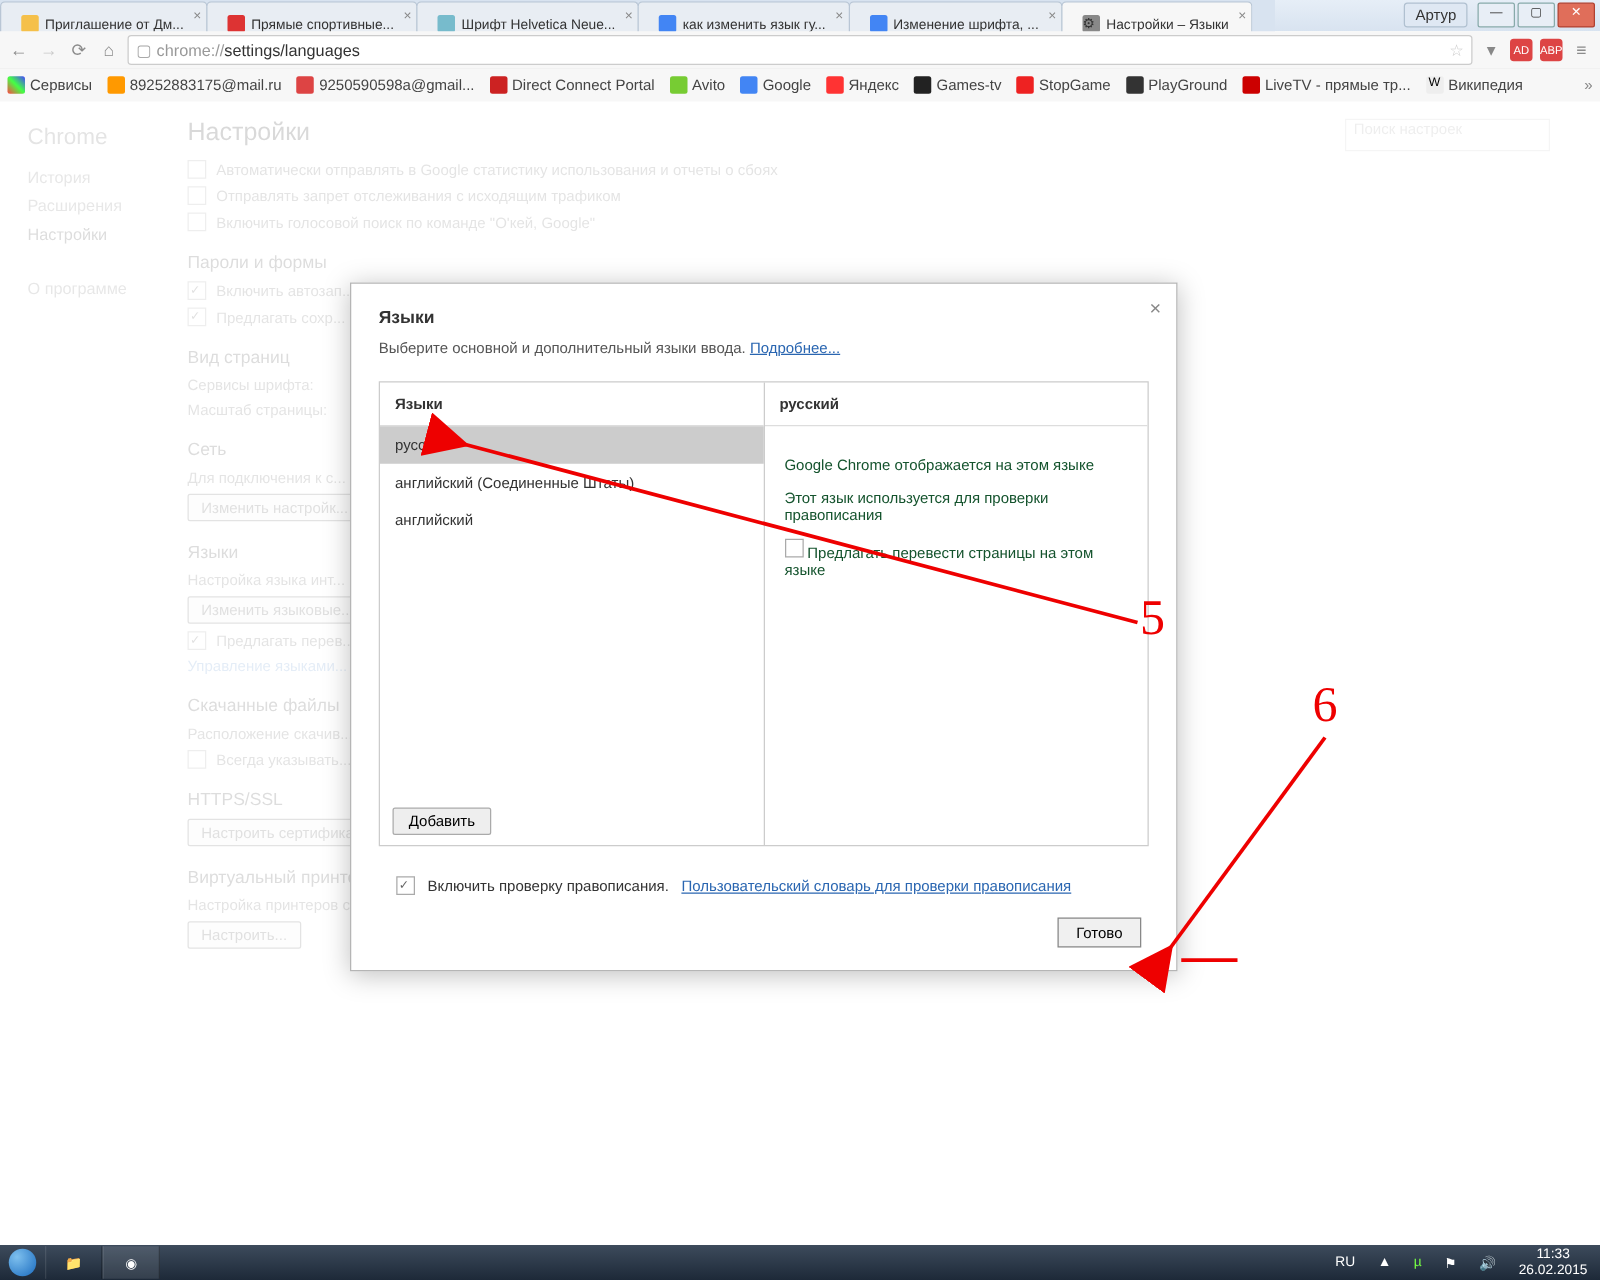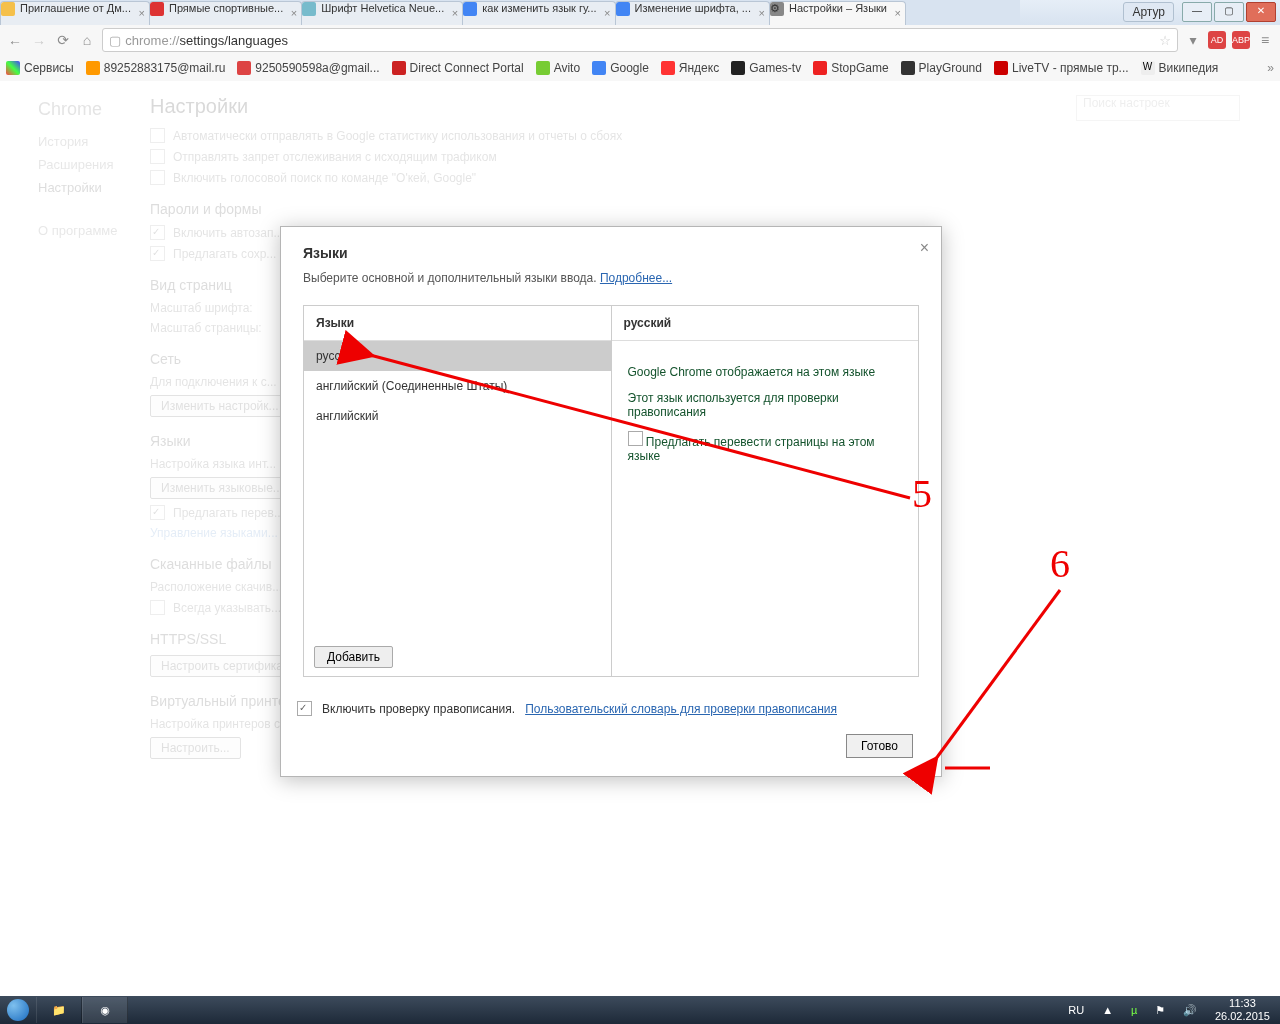--- a/index.html
+++ b/index.html
@@ -3,37 +3,37 @@
 <meta charset="utf-8">
 <style>
 html,body{margin:0;padding:0;font-family:"Segoe UI",Arial,sans-serif;font-size:12px;color:#333;background:#fff;width:1280px;height:1024px;overflow:hidden;position:relative}
 
 .titlebar{height:25px;background:linear-gradient(#e6eef7,#d8e3f0);display:flex;justify-content:flex-end;align-items:flex-start;padding-right:4px}
 .titlebar .win-btns{display:flex;gap:2px;margin-top:2px}
 .titlebar .win-btn{width:28px;height:18px;border:1px solid #8aa;background:#e8eef6;font-size:10px;text-align:center;line-height:16px;border-radius:2px}
 .titlebar .win-btn.close{background:#e06e5a;color:#fff;border-color:#b04030}
 .titlebar .user{margin-right:8px;background:#dfe8f3;border:1px solid #b0c0d0;padding:1px 8px;border-radius:3px;margin-top:2px;height:16px;line-height:16px}
 .tabs{height:26px;background:#d8e3f0;display:flex;align-items:flex-end;position:absolute;top:0;left:0;right:260px}
-.tab{height:24px;background:#e8edf3;border:1px solid #b9c6d5;border-bottom:none;border-radius:4px 4px 0 0;margin-right:-1px;padding:0 18px 0 0;display:flex;align-items:flex-start;gap:5px;font-size:11px;max-width:150px;position:relative;white-space:nowrap;overflow:hidden}
+.tab{height:24px;background:#e8edf3;border:1px solid #b9c6d5;border-bottom:none;border-radius:4px 4px 0 0;margin-right:-1px;padding:0 18px 0 16px;display:flex;align-items:flex-end;gap:5px;font-size:11px;max-width:150px;position:relative;white-space:nowrap;overflow:hidden}
 .tab.active{background:#f7f7f7}
 .tab .favicon{width:14px;height:14px;background:#ccc;border-radius:2px;flex:0 0 14px}
 .tab .x{position:absolute;right:4px;top:5px;font-size:11px;color:#888}
 .toolbar{height:30px;background:#f7f7f7;border-bottom:1px solid #d6d6d6;display:flex;align-items:center;padding:0 6px;gap:6px;position:absolute;top:25px;left:0;right:0}
 .nav-ico{width:18px;height:18px;color:#8c8c8c;display:flex;align-items:center;justify-content:center;font-size:14px}
 .url{flex:1;height:22px;border:1px solid #ccc;border-radius:3px;display:flex;align-items:center;padding:0 6px;font-size:13px;color:#555;background:#fff}
 .url .pre{color:#999}
 .url .path{color:#333}
 .ext-ico{width:18px;height:18px;border-radius:3px;background:#d44;color:#fff;font-size:9px;text-align:center;line-height:18px}
 .bookbar{height:26px;background:#f7f7f7;border-bottom:1px solid #d6d6d6;display:flex;align-items:center;padding:0 6px;gap:12px;font-size:12px;color:#444;position:absolute;top:55px;left:0;right:0}
 .bk{display:flex;align-items:flex-end;gap:4px;white-space:nowrap}
 .bk .ico{width:14px;height:14px;background:#999;border-radius:2px}
 
 .page{position:absolute;top:81px;left:0;right:0;bottom:28px;background:#fff;overflow:hidden}
 .dim{position:absolute;inset:0;background:rgba(255,255,255,.8)}
-.side{width:130px;padding:18px 0 0 22px;color:#888;position:absolute;top:0;bottom:0;left:16px}
+.side{width:130px;padding:18px 0 0 22px;color:#888;position:absolute;top:0;bottom:0;left:0}
 .side h1{font-size:18px;font-weight:400;color:#777;margin:0 0 14px 0}
 .side div{margin:8px 0;font-size:13px}
 .content{margin-left:150px;padding-top:10px}
 .content h1{font-size:20px;font-weight:400;color:#444;margin:4px 0 10px 0}
 .sec h2{font-size:14px;color:#555;margin:16px 0 8px 0;font-weight:400}
 .sec .row{margin:6px 0;font-size:12px;color:#777;display:flex;align-items:flex-end;gap:8px}
 .cb{width:13px;height:13px;border:1px solid #aaa;display:inline-block;background:#fff}
 .cb.on::after{content:"✓";color:#666;font-size:10px;position:relative;top:-2px;left:1px}
 .btn-s{border:1px solid #737373;background:#f3f3f3;padding:3px 10px;border-radius:2px;font-size:12px;color:#666}
 .link{color:#7aa3d4}
@@ -49,21 +49,21 @@
 .col{flex:1}
 .col.left{border-right:1px solid #ccc;display:flex;flex-direction:column}
 .col .th{font-weight:700;padding:10px 12px;border-bottom:1px solid #ddd;font-size:12px}
 .lang-list{flex:1}
 .lang{padding:8px 12px;font-size:12px;cursor:pointer}
 .lang.sel{background:#ccc}
 .addbar{padding:8px 10px}
 .addbtn{border:1px solid #aaa;background:#eee;padding:3px 12px;border-radius:2px;font-size:12px}
 .col.right .body{padding:12px 16px;font-size:12px;color:#14532d}
 .col.right .body div{margin:12px 0}
-.ftr{padding:12px 22px 18px 16px;display:flex;gap:10px;align-items:center;font-size:12px}
+.ftr{padding:12px 22px 18px 36px;display:flex;gap:10px;align-items:center;font-size:12px}
 .ftr .spacer{flex:1}
 .done{border:1px solid #888;background:#f0f0f0;padding:4px 14px;font-size:12px;margin-right:6px}
 
 .anno{position:absolute;z-index:50;pointer-events:none}
 .red{color:#e00;font-family:"Comic Sans MS",cursive;font-size:40px}
 
 .taskbar{position:absolute;bottom:0;left:0;right:0;height:28px;background:linear-gradient(#3d4b5c,#1d2938);display:flex;align-items:center;color:#fff;font-size:11px}
 .taskbar .orb{width:36px;height:28px;display:flex;align-items:center;justify-content:center}
 .taskbar .tbtn{width:44px;height:26px;border-left:1px solid rgba(255,255,255,.1);border-right:1px solid rgba(0,0,0,.3);display:flex;align-items:center;justify-content:center}
 .taskbar .tray{margin-left:auto;display:flex;align-items:center;gap:18px;padding:16px 10px}
@@ -211,21 +211,21 @@
       <div class="row">
           <span class="cb on"></span>
           <span>Включить автозап...</span>
         </div>
       <div class="row">
           <span class="cb on"></span>
           <span>Предлагать сохр...</span>
         </div>
       <h2>Вид страниц</h2>
       <div class="row">
-          <span>Масштаб шрифта:</span>
+          <span>Сервисы шрифта:</span>
         </div>
       <div class="row">
           <span>Масштаб страницы:</span>
         </div>
       <h2>Сеть</h2>
       <div class="row">
           <span>Для подключения к с...</span>
         </div>
       <div class="row">
           <span class="btn-s">Изменить настройк...</span>

